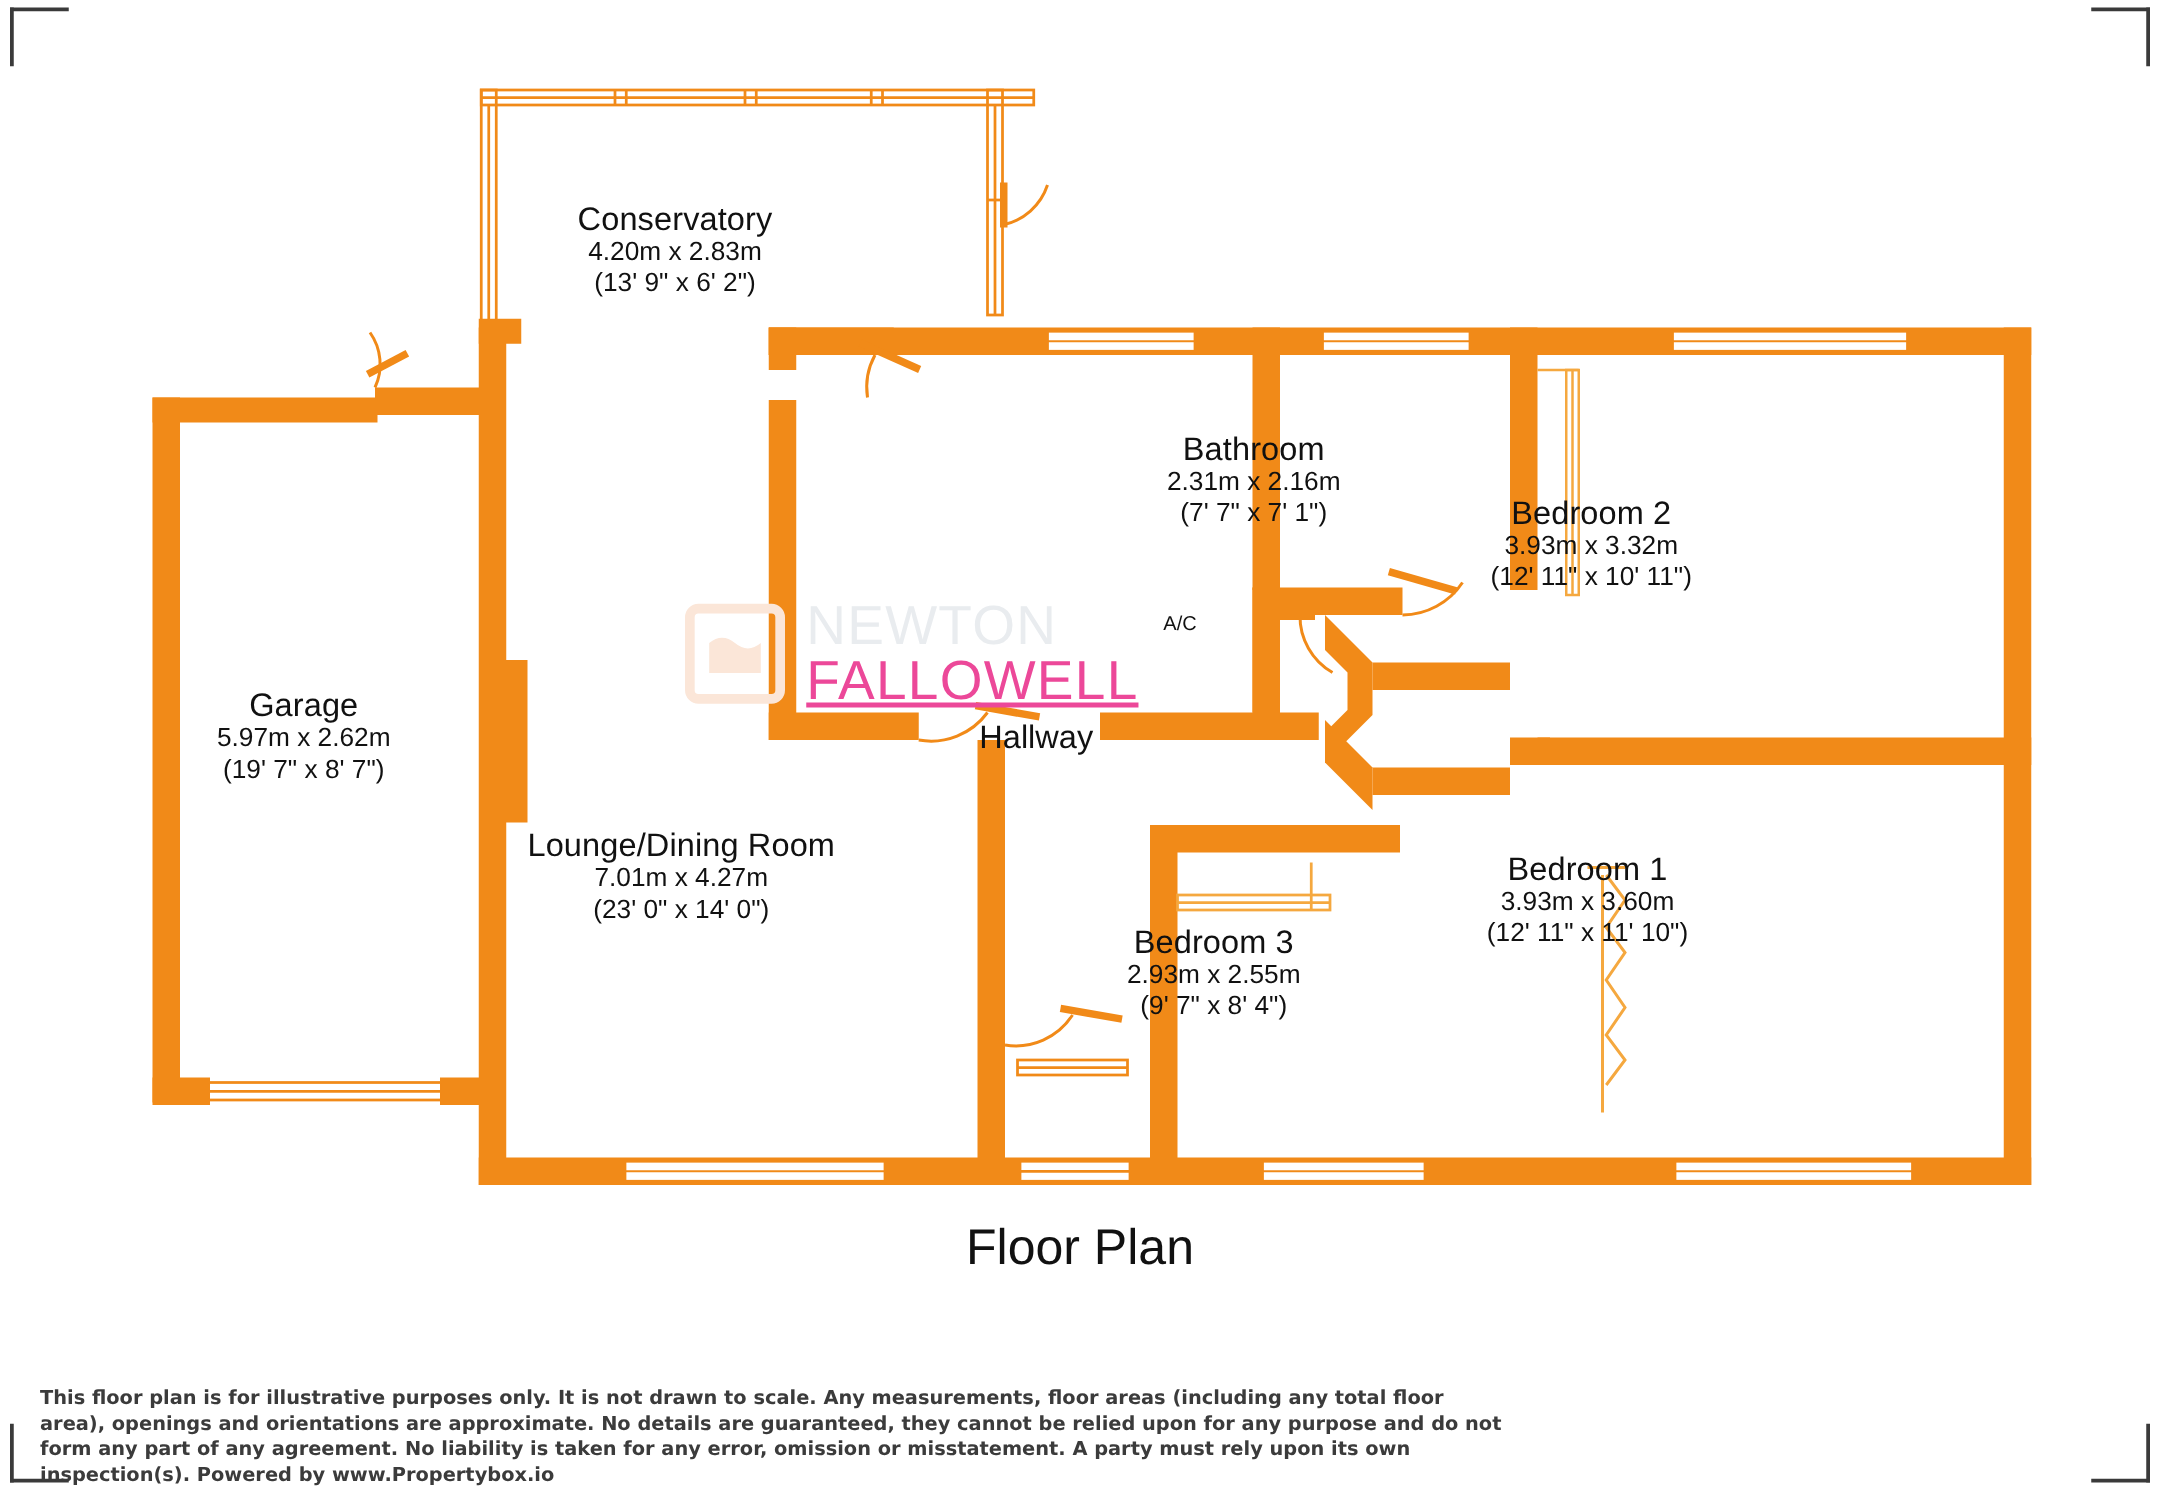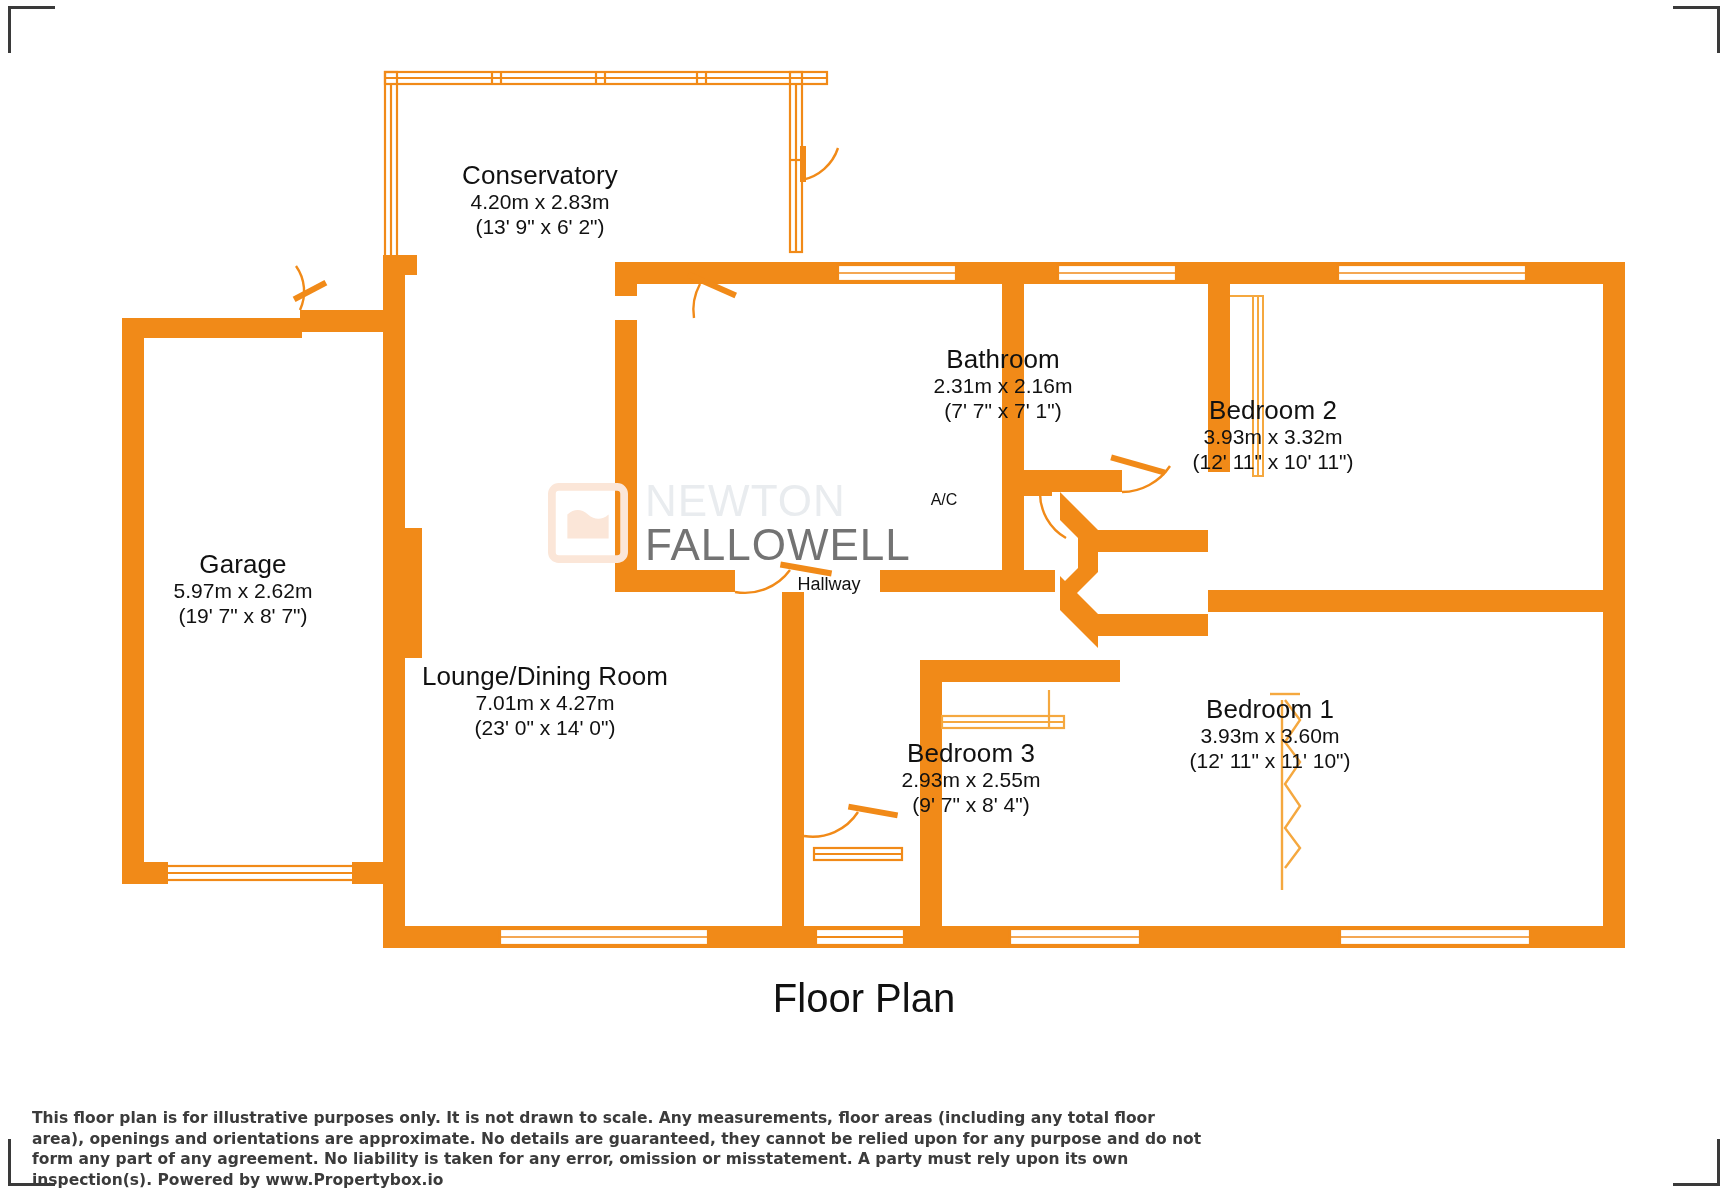--- a/index.html
+++ b/index.html
@@ -58,21 +58,21 @@
     letter-spacing: .1px;
   }
   .room-label .rl-metric,
   .room-label .rl-imperial {
     font-size: 21px;
   }
 
   .plain-label {
     position: absolute;
     color: #111111;
-    font-size: 18px;
+    font-size: 26px;
     white-space: nowrap;
     transform: translateX(-50%);
     pointer-events: none;
   }
   .ac-label {
     position: absolute;
     color: #111111;
     font-size: 16px;
     white-space: nowrap;
     transform: translateX(-50%);
@@ -104,21 +104,21 @@
     flex: 0 0 auto;
     width: 86px;
     height: 86px;
   }
   #watermark .wm-text {
     font-size: 44px;
     line-height: 0.98;
     color: #e9ecef;
     letter-spacing: 1px;
   }
-  #watermark .wm-text .wm-2 { color: #737373; }
+  #watermark .wm-text .wm-2 { color: #ec4899; text-decoration: underline; }
 
   
   #disclaimer {
     position: absolute;
     left: 32px;
     top: 1108px;
     width: 1180px;
     font-family: "DejaVu Sans", sans-serif;
     font-size: 15.5px;
     line-height: 1.33;
@@ -318,21 +318,21 @@
     <div class="rl-metric">5.97m x 2.62m</div>
     <div class="rl-imperial">(19' 7" x 8' 7")</div>
   </div>
 
   <div class="room-label" style="left:545px; top:649px;">
     <div class="rl-name">Lounge/Dining Room</div>
     <div class="rl-metric">7.01m x 4.27m</div>
     <div class="rl-imperial">(23' 0" x 14' 0")</div>
   </div>
 
-  <div class="room-label" style="left:1270px; top:682px;text-align:center;">
+  <div class="room-label" style="left:1270px; top:668px;text-align:center;">
     <div class="rl-name">Bedroom 1</div>
     <div class="rl-metric">3.93m x 3.60m</div>
     <div class="rl-imperial">(12' 11" x 11' 10")</div>
   </div>
 
   <div class="room-label" style="left:971px; top:726px;">
     <div class="rl-name">Bedroom 3</div>
     <div class="rl-metric">2.93m x 2.55m</div>
     <div class="rl-imperial">(9' 7" x 8' 4")</div>
   </div>

